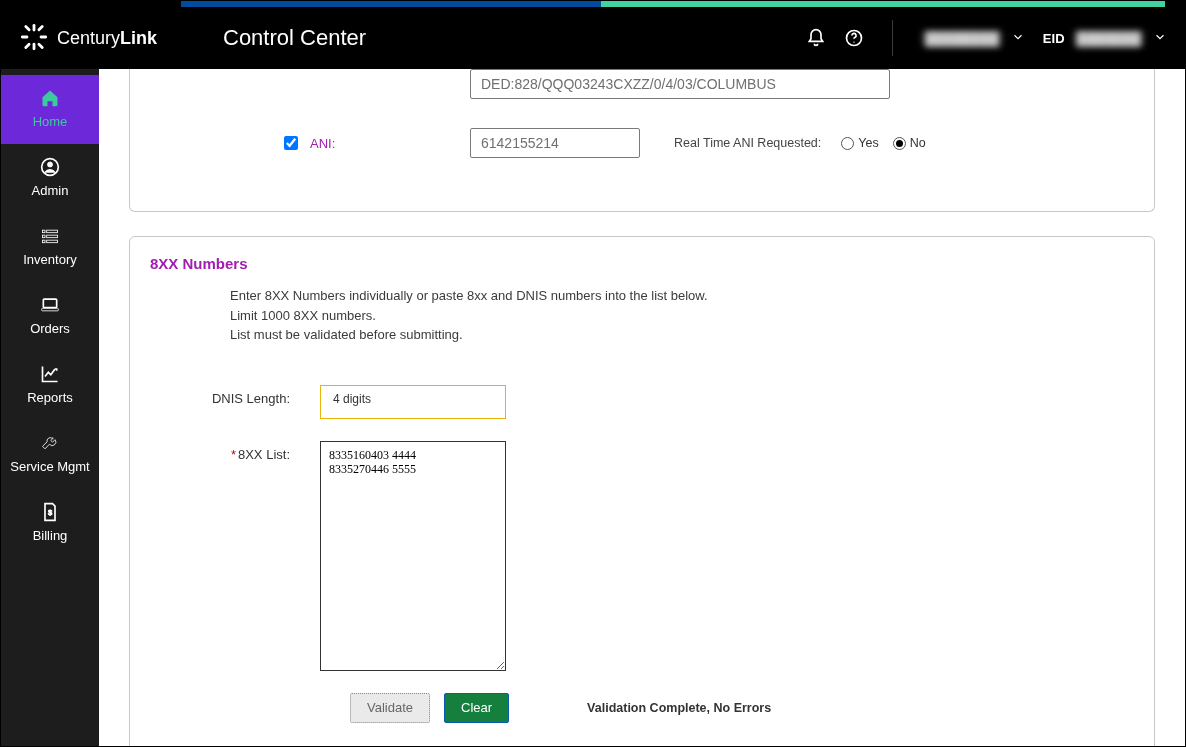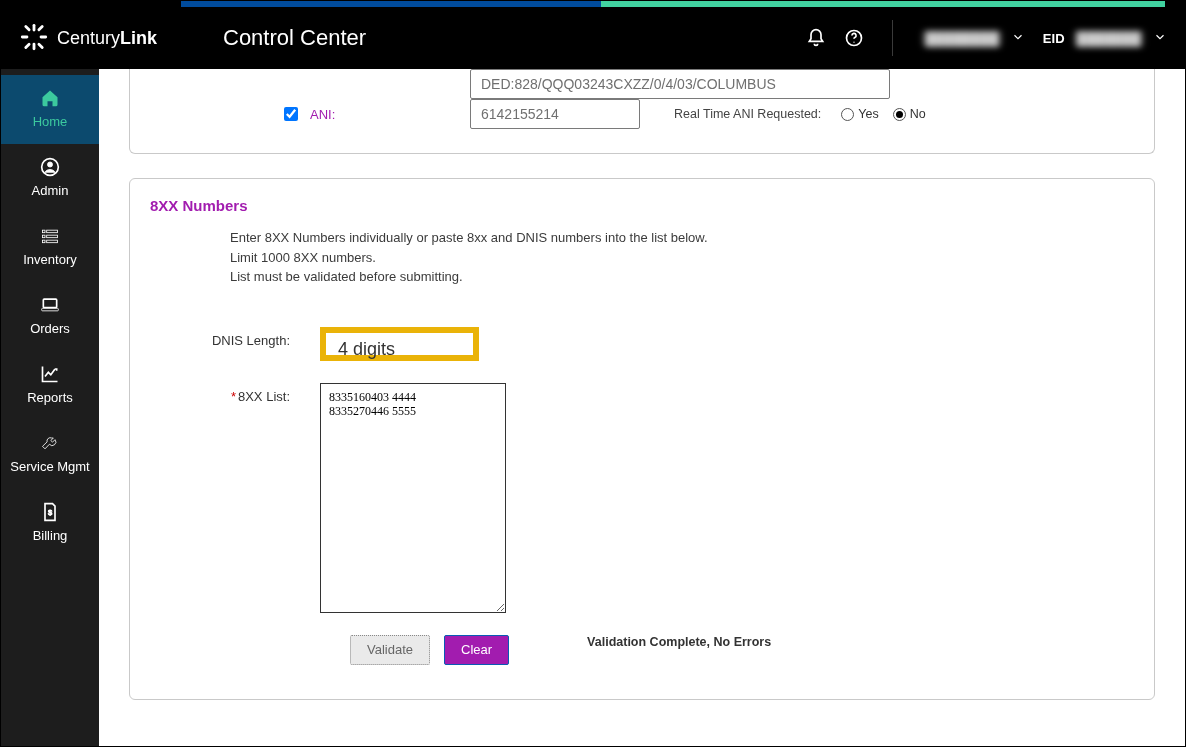--- a/index.html
+++ b/index.html
@@ -57,21 +57,21 @@
     padding-top: 6px;
   }
   .nav-item {
     display:flex; flex-direction:column; align-items:center; justify-content:center;
     gap:6px;
     padding: 12px 4px 14px 4px;
     font-size: 13px;
     color:#fff;
     cursor:pointer;
   }
-  .nav-item.active { background:#0c4a6e; color:#3cc99e; }
+  .nav-item.active { background:#6d28d9; color:#3cc99e; }
   .nav-item .nicon { width:22px; height:22px; display:flex; align-items:center; justify-content:center;}
   .nav-item .nicon svg { stroke:#fff; fill:none; }
   .nav-item.active .nicon svg { stroke:#3cc99e; fill:#3cc99e; }
   .nav-item span.label { text-align:center; line-height:1.15; font-size:13px; }
 
   main.content {
     flex:1;
     background:#fff;
     padding: 0 30px 20px 30px;
     overflow:hidden;
@@ -85,21 +85,21 @@
   }
   .panel.upper {
     border-top: none;
     border-radius: 0 0 6px 6px;
     padding-top: 0;
     overflow:hidden;
   }
   .panel.lower { margin-top: 24px; padding-top:18px; padding-bottom: 34px;}
   .panel-title { font-size:15px; font-weight:700; color:#a21caf; margin-bottom:14px; }
 
-  .row { display:flex; align-items:center; margin-bottom: 0; }
+  .row { display:flex; align-items:center; margin-bottom: 29px; }
   .chkcol { width:160px; display:flex; justify-content:flex-end; padding-right:12px;}
   .labelcol { width:160px; font-size:13px; color:#a21caf; }
   .inputcol { }
   input[type="text"].field {
     border:1px solid #7a7a7a;
     border-radius:2px;
     height:30px;
     padding: 4px 10px;
     font-size:14px;
     color:#707070;
@@ -119,50 +119,50 @@
   }
   input[type="checkbox"].cb { width:14px; height:14px; cursor:pointer;}
 
   .instructions { margin-left:80px; margin-bottom: 40px;}
   .instructions p { font-size:13px; color:#3b3b3b; line-height:1.5; }
 
   .formrow { display:flex; align-items:flex-start; margin-bottom: 22px; }
   .formrow .flabel { width:170px; text-align:right; padding-right:30px; padding-top:6px; font-size:13px; color:#333;}
   .req { color:#c00; margin-right:2px;}
   .dnis-box {
-    border:6px solid #eab308;
-    width:159px; height:34px;
+    border:1px solid #eab308;
+    width:186px; height:34px;
     padding: 6px 12px;
-    font-size:18px;
+    font-size:12px;
   }
   textarea.listbox {
     border:1px solid #333;
     width:186px;
     height:230px;
     padding:6px 8px;
     font-size:12px;
     font-family: Liberation Serif, serif;
     resize: both;
     line-height:1.2;
   }
-  .btnrow { display:flex; align-items:flex-start; gap:14px; margin-left:200px; margin-top:12px;}
+  .btnrow { display:flex; align-items:center; gap:14px; margin-left:200px; margin-top:12px;}
   button.btn {
     height:30px;
     padding: 0 16px;
     font-size:13px;
     border-radius:2px;
     cursor:pointer;
   }
   button.btn.validate {
     background:#eaeaea;
     color:#666;
     border:1px dotted #888;
   }
   button.btn.clear {
-    background:#a21caf;
+    background:#15803d;
     color:#fff;
     border:1px solid #0a5ab4;
     font-weight:400;
   }
   .validation-msg {
     font-size:12.5px;
     font-weight:700;
     color:#333;
     margin-left: 64px;
   }

